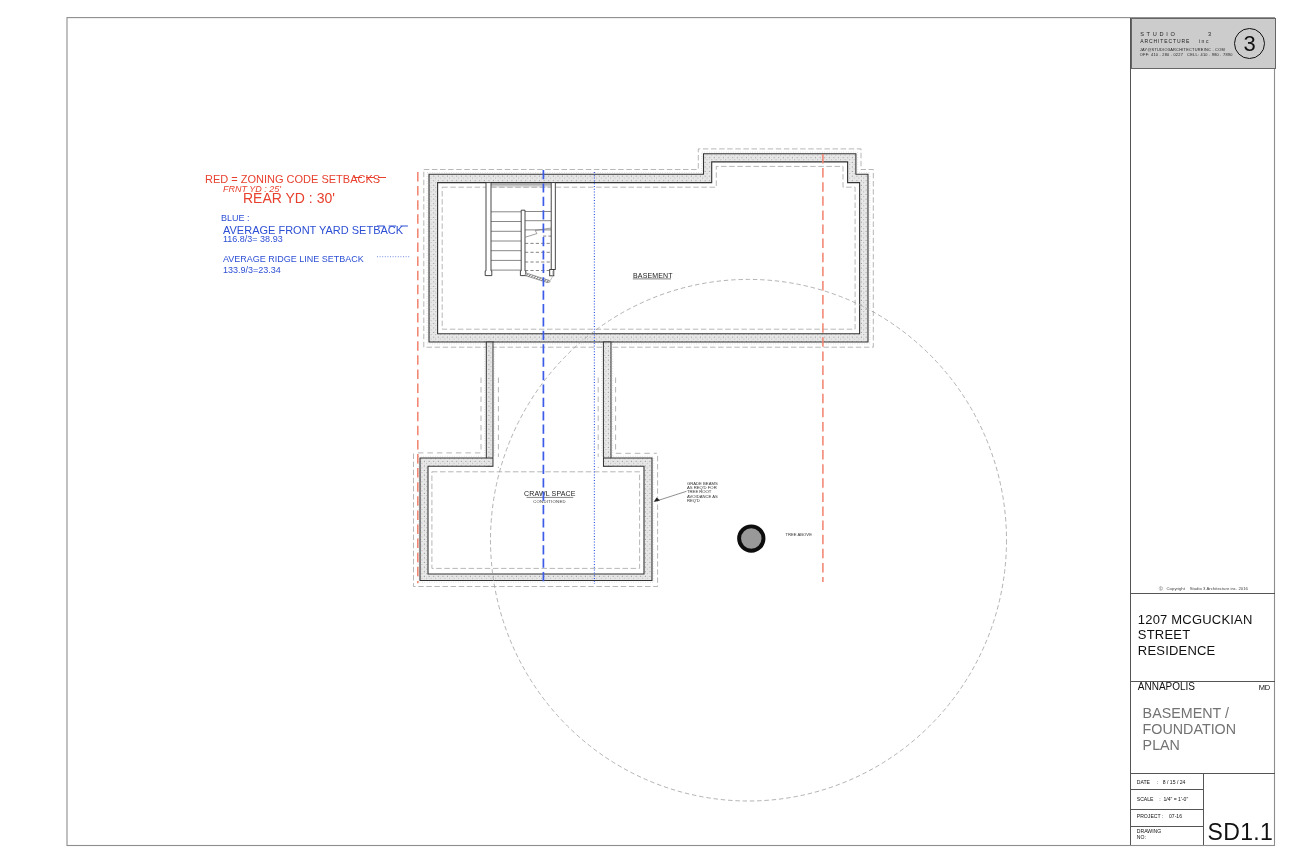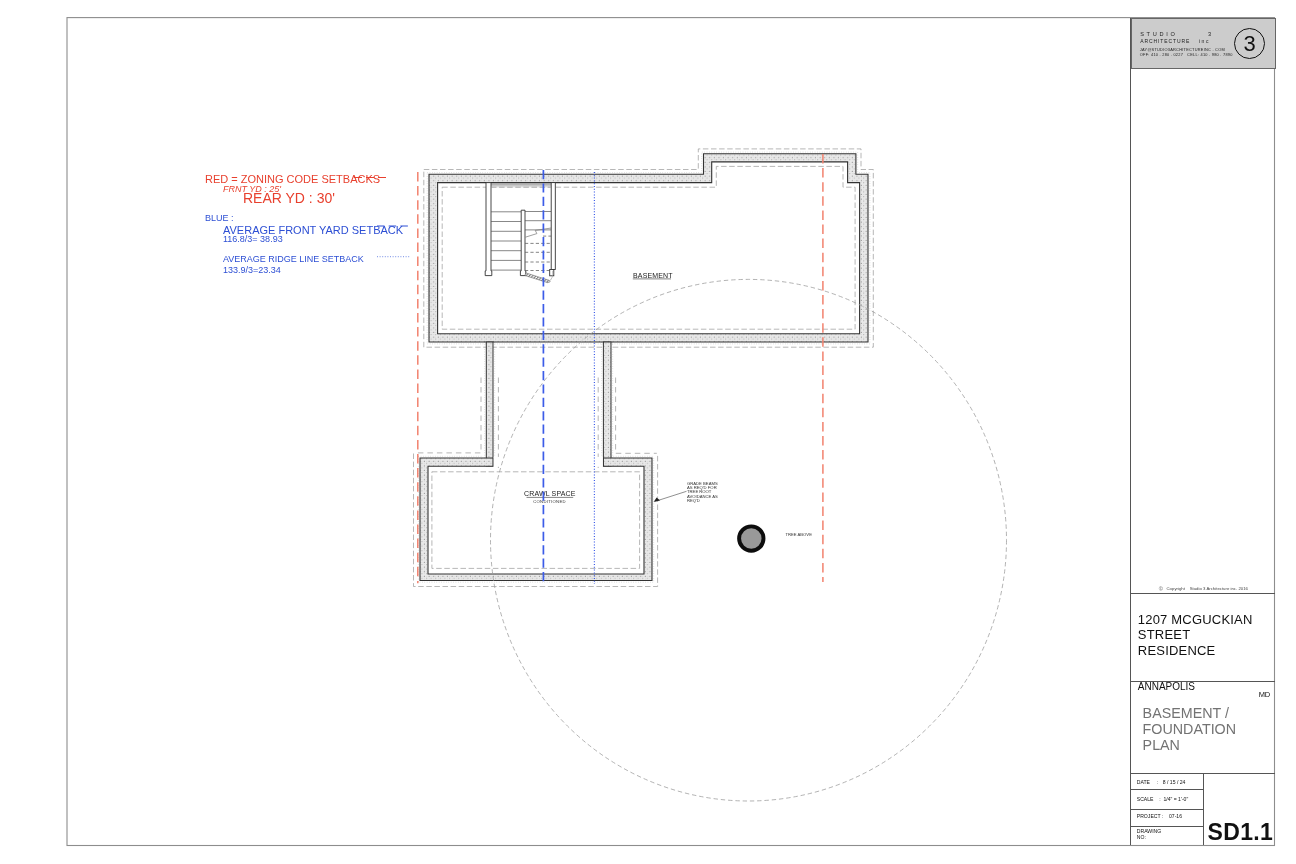--- a/index.html
+++ b/index.html
@@ -124,21 +124,21 @@
 <line x1="377" y1="256.6" x2="410" y2="256.6" stroke="#8fa3ea" stroke-width="1.1" stroke-dasharray="1,1.6"></line>
 </svg>
 </div>
 
 <div class="abs" style="left:205px;top:173px;font-size:11px;color:#e8402e;white-space:nowrap;">RED = ZONING CODE SETBACKS</div>
 
 <div class="abs" style="left:223px;top:183.5px;font-size:9px;color:#e8402e;white-space:nowrap;font-style:italic;">FRNT YD : 25'</div>
 
 <div class="abs" style="left:223px;top:190px;font-size:14px;color:#e8402e;white-space:nowrap;padding-left:20px;">REAR YD : 30'</div>
 
-<div class="abs" style="left:205px;top:213px;font-size:9px;color:#2d4fd4;white-space:nowrap;">BLUE :</div>
+<div class="abs" style="left:221px;top:213px;font-size:9px;color:#2d4fd4;white-space:nowrap;">BLUE :</div>
 
 <div class="abs" style="left:223px;top:224px;font-size:11px;color:#2d4fd4;white-space:nowrap;">AVERAGE FRONT YARD SETBACK</div>
 
 <div class="abs" style="left:223px;top:234px;font-size:9px;color:#2d4fd4;white-space:nowrap;">116.8/3= 38.93</div>
 
 <div class="abs" style="left:223px;top:254px;font-size:9px;color:#2d4fd4;white-space:nowrap;">AVERAGE RIDGE LINE SETBACK</div>
 
 <div class="abs" style="left:223px;top:264.5px;font-size:9px;color:#2d4fd4;white-space:nowrap;">133.9/3=23.34</div>
 
 <div class="abs" style="left:1130.3px;top:17.6px;width:144.2px;height:827.9px;border-left:1px solid #555;">
@@ -155,29 +155,29 @@
   <div class="abs" style="left:102.5px;top:13.5px;width:31.5px;text-align:center;font-size:22px;color:#111;">3</div>
 
   <div class="abs" style="left:0;top:568px;width:144px;text-align:center;font-size:4.3px;color:#444;">Ⓒ&nbsp;&nbsp;&nbsp;Copyright&nbsp;&nbsp;&nbsp;&nbsp;Studio 3 Architecture inc. 2016</div>
   <div class="abs" style="left:0;top:575.9px;width:144.2px;border-top:1px solid #555;"></div>
 
   <div class="abs" style="left:6.5px;top:582.5px;font-size:13px;line-height:15.3px;color:#111;letter-spacing:0.2px;margin-top:12px;">1207 MCGUCKIAN<br>STREET<br>RESIDENCE</div>
 
   <div class="abs" style="left:0;top:663.1px;width:144.2px;border-top:1px solid #555;"></div>
 
   <div class="abs" style="left:6.5px;top:664px;font-size:10px;line-height:1;color:#111;">ANNAPOLIS</div>
-  <div class="abs" style="left:104px;top:666.7px;width:35px;text-align:right;font-size:7.5px;line-height:1;color:#111;margin-top:7px;">MD</div>
+  <div class="abs" style="left:104px;top:666.7px;width:35px;text-align:right;font-size:7.5px;line-height:1;color:#111;">MD</div>
 
   <div class="abs" style="left:11.3px;top:688.8px;font-size:14.3px;line-height:15.85px;color:#737373;">BASEMENT /<br>FOUNDATION<br>PLAN</div>
 
   <div class="abs" style="left:0;top:755.5px;width:144.2px;border-top:1px solid #555;"></div>
 
   <div class="abs" style="left:0;top:771.8px;width:71.7px;border-top:1px solid #555;"></div>
   <div class="abs" style="left:0;top:791.5px;width:71.7px;border-top:1px solid #555;"></div>
   <div class="abs" style="left:0;top:808.8px;width:71.7px;border-top:1px solid #555;"></div>
   <div class="abs" style="left:71.7px;top:755.5px;height:72.4px;border-left:1px solid #555;"></div>
   <div class="abs" style="left:5.5px;top:762.4px;font-size:5.1px;line-height:1;color:#111;">DATE&nbsp;&nbsp;&nbsp;&nbsp;&nbsp;:&nbsp;&nbsp;&nbsp;8 / 15 / 24</div>
   <div class="abs" style="left:5.5px;top:779.8px;font-size:5.1px;line-height:1;color:#111;">SCALE&nbsp;&nbsp;&nbsp;&nbsp;:&nbsp;&nbsp;1/4" = 1'-0"</div>
   <div class="abs" style="left:5.5px;top:796.8px;font-size:5.1px;line-height:1;color:#111;">PROJECT :&nbsp;&nbsp;&nbsp;&nbsp;07-16</div>
   <div class="abs" style="left:5.5px;top:810.5px;font-size:5.1px;line-height:6.1px;color:#111;">DRAWING<br>NO:</div>
 
-  <div class="abs" style="left:76.3px;top:803.1px;font-size:23px;line-height:1;letter-spacing:0.3px;color:#111;font-weight:bold;">SD1.1</div>
+  <div class="abs" style="left:76.3px;top:803.1px;font-size:23px;line-height:1;letter-spacing:0.3px;color:#111;">SD1.1</div>
 </div>
 
 </body></html>

